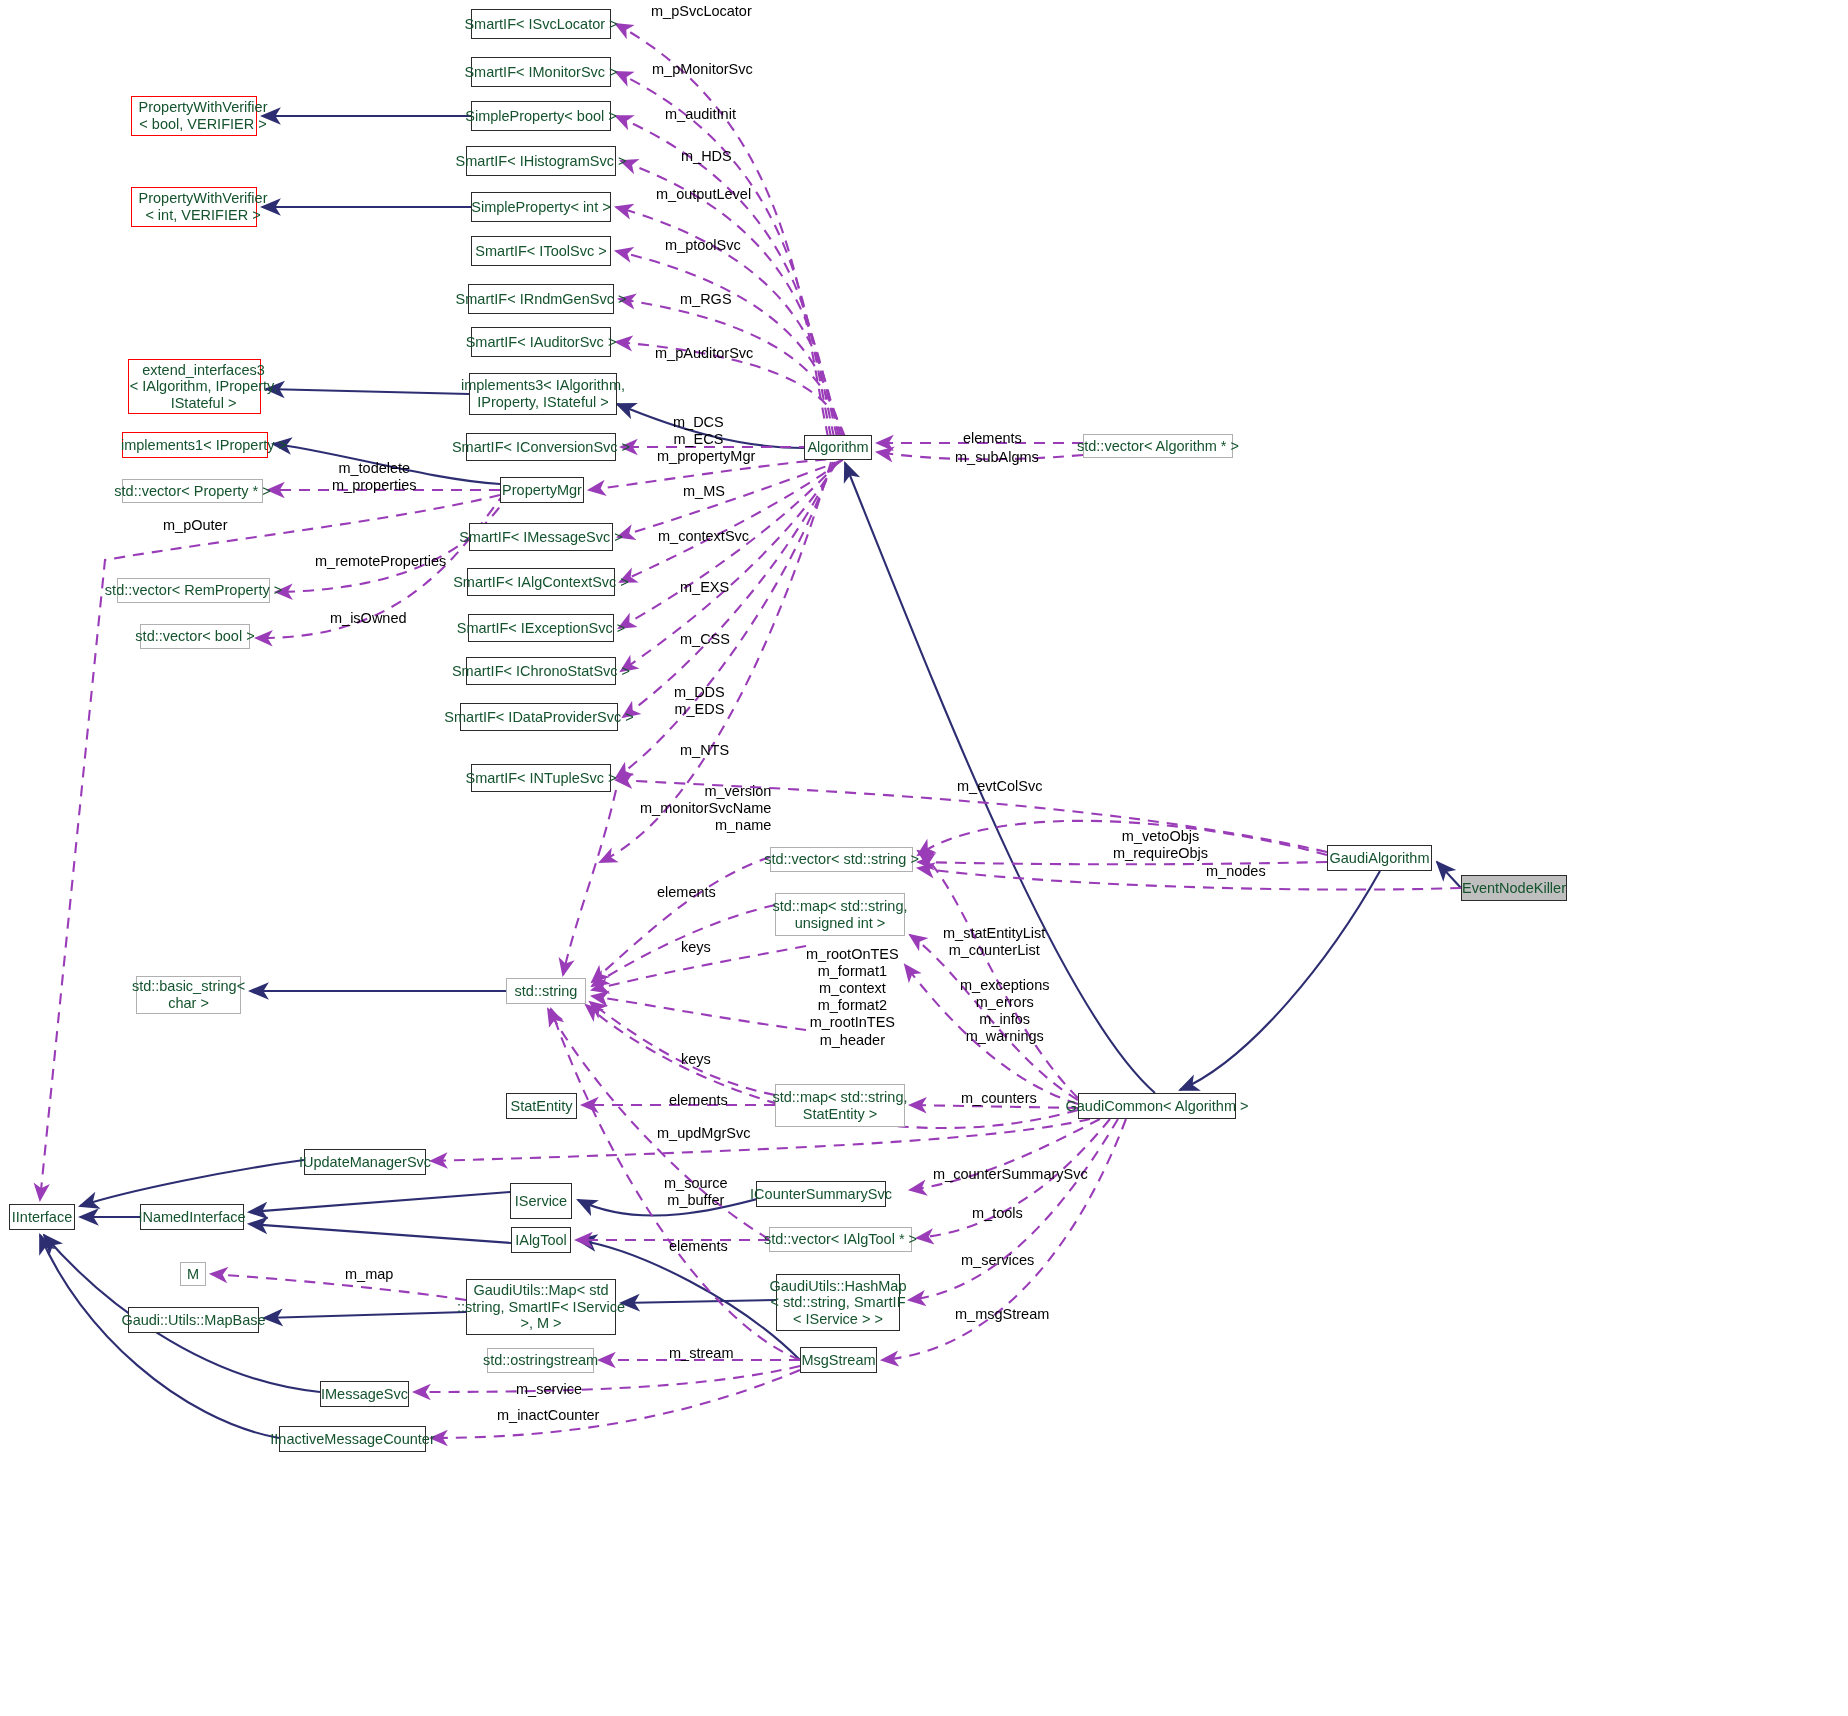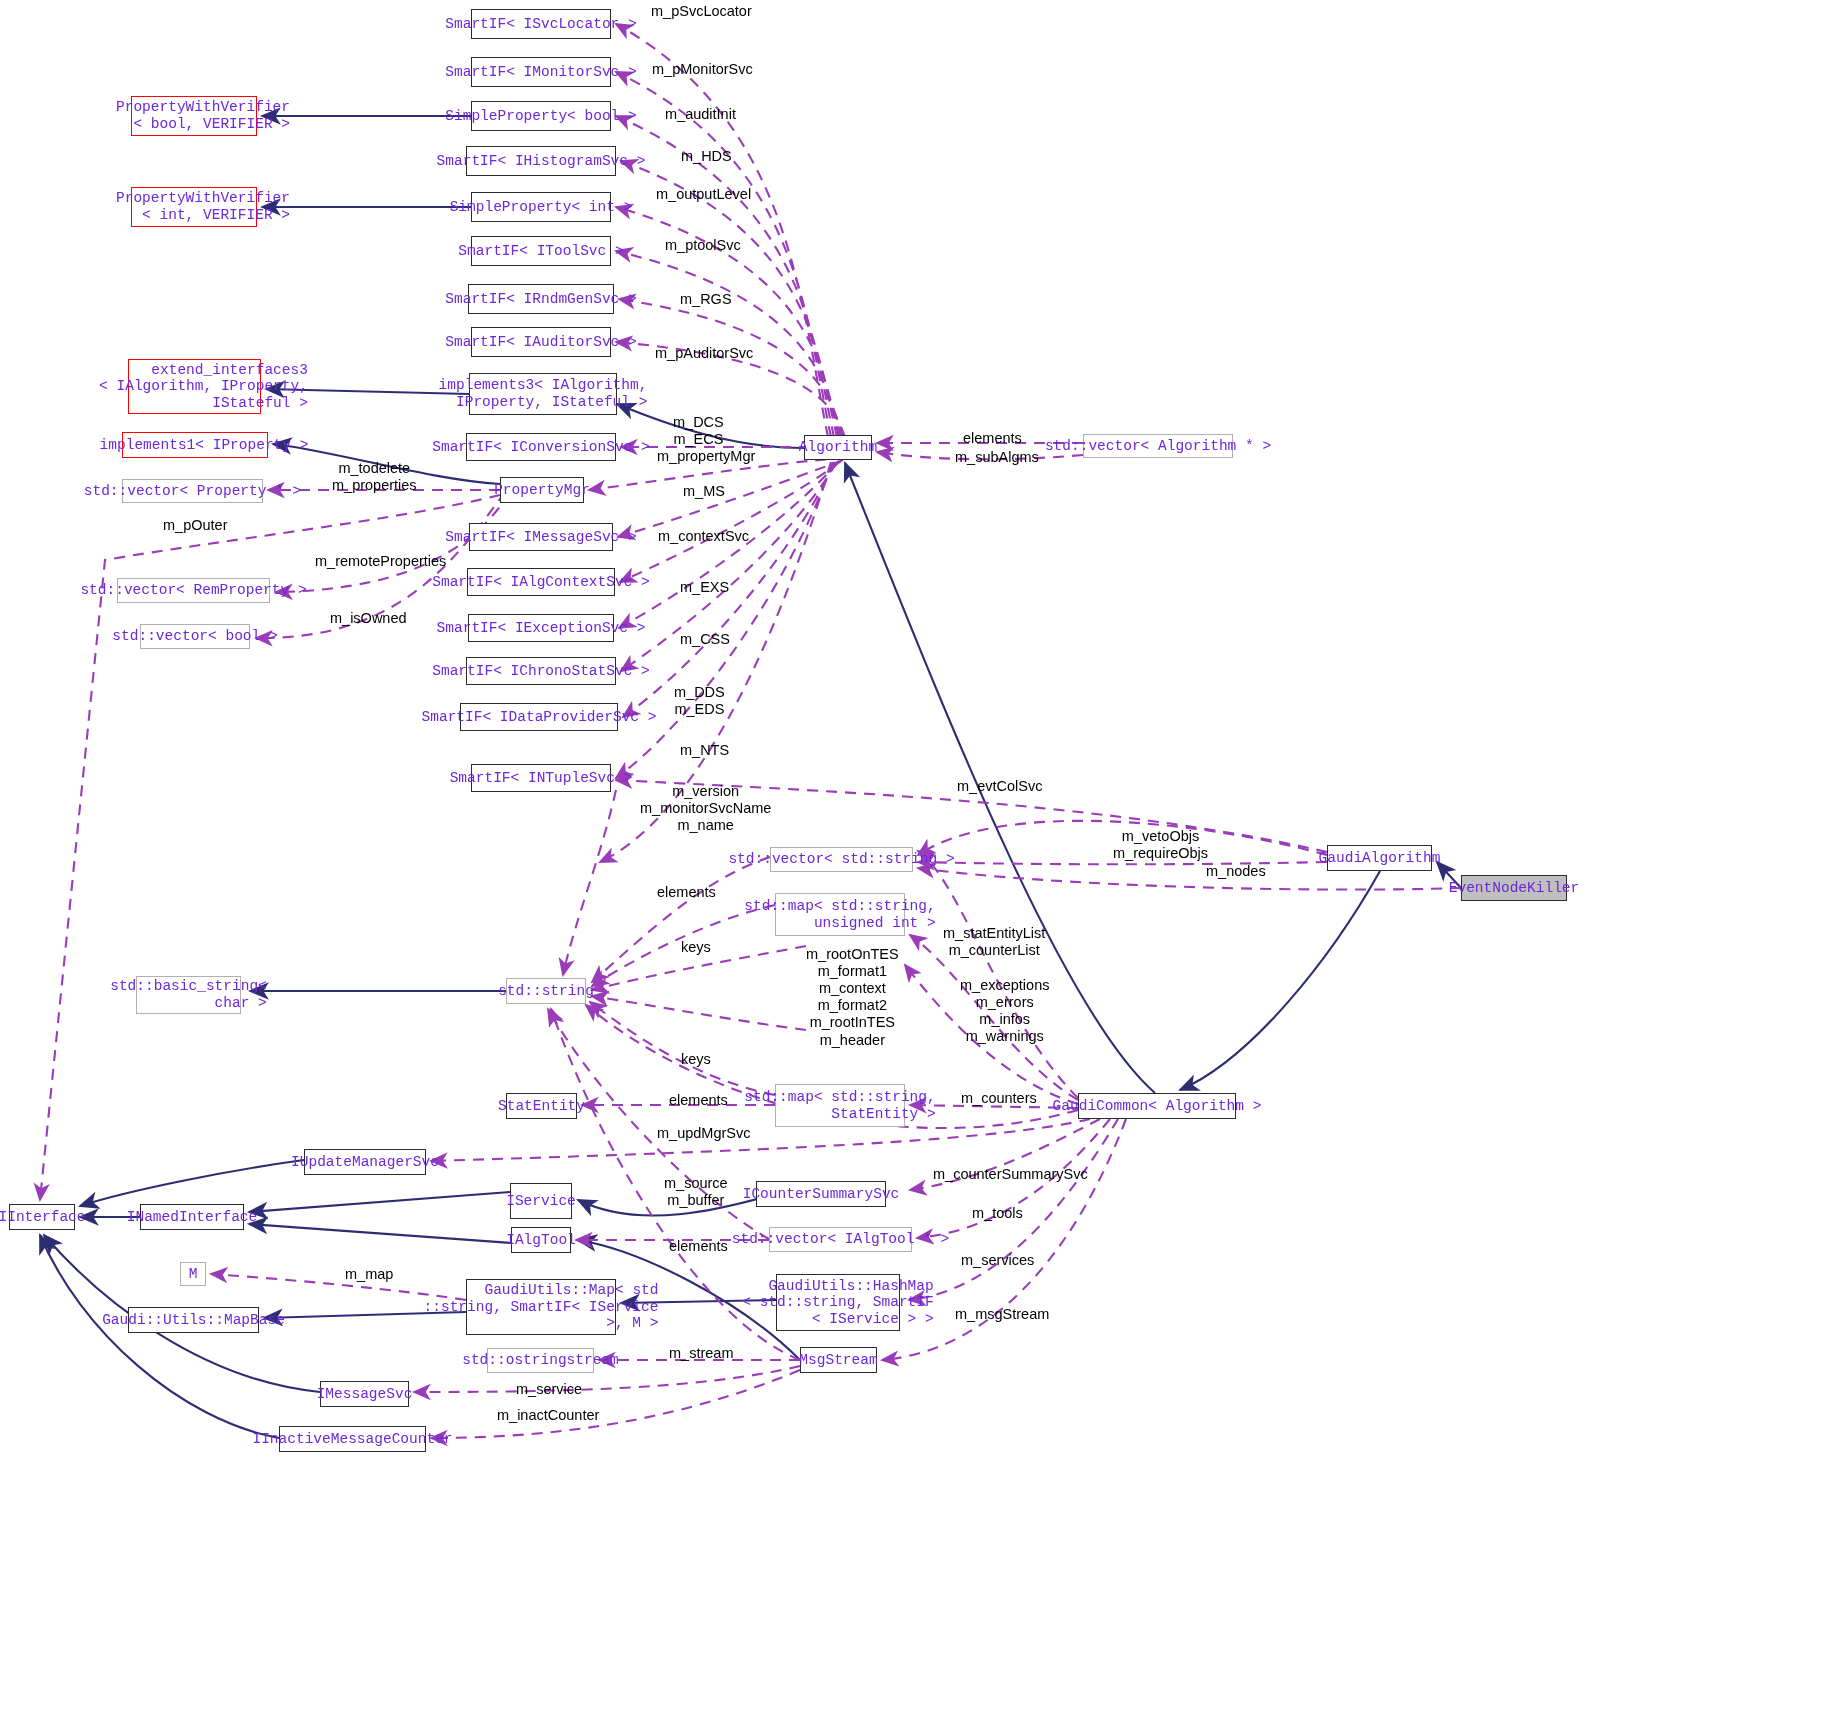--- a/index.html
+++ b/index.html
@@ -1,20 +1,20 @@
 <!DOCTYPE html>
 <html><head>
 <meta charset="utf-8">
 <style>
   html,body{margin:0;padding:0;background:#ffffff;}
   #canvas{position:relative;width:1848px;height:1716px;background:#ffffff;
           font-family:"Liberation Sans","DejaVu Sans",sans-serif;overflow:hidden;}
   .node{position:absolute;box-sizing:border-box;display:flex;align-items:center;
-        justify-content:center;text-align:right;line-height:1.14;
-        font-size:14.5px;color:#6d28d9;background:#ffffff;white-space:pre;font-family:Liberation Mono, monospace;}
+        justify-content:center;text-align:center;line-height:1.14;
+        font-size:14.5px;color:#14532d;background:#ffffff;white-space:pre;}
   
   .n-solid{border:1.6px solid #2b2b2b;}
   
   .n-grey{border:1.2px solid #b0b0b0;}
   
   .n-red{border:1.8px solid #ff0000;padding-left:18px;}
   
   .n-focus{border:1.6px solid #2b2b2b;background:#bfbfbf;}
   .elabel{position:absolute;font-size:14.5px;color:#000;white-space:pre;
           text-align:center;line-height:1.18;}
@@ -199,21 +199,21 @@
   <div class="elabel" style="left:955px;top:449px">m_subAlgms</div>
   <div class="elabel" style="left:163px;top:517px">m_pOuter</div>
   <div class="elabel" style="left:658px;top:528px">m_contextSvc</div>
   <div class="elabel" style="left:315px;top:553px">m_remoteProperties</div>
   <div class="elabel" style="left:680px;top:579px">m_EXS</div>
   <div class="elabel" style="left:330px;top:610px">m_isOwned</div>
   <div class="elabel" style="left:680px;top:631px">m_CSS</div>
   <div class="elabel" style="left:674px;top:684px">m_DDS
 m_EDS</div>
   <div class="elabel" style="left:680px;top:742px">m_NTS</div>
-  <div class="elabel" style="left:640px;top:783px;text-align:center">m_version
+  <div class="elabel" style="left:640px;top:783px;text-align:right">m_version
 m_monitorSvcName
 m_name</div>
   <div class="elabel" style="left:957px;top:778px">m_evtColSvc</div>
   <div class="elabel" style="left:1113px;top:828px">m_vetoObjs
 m_requireObjs</div>
   <div class="elabel" style="left:1206px;top:863px">m_nodes</div>
   <div class="elabel" style="left:657px;top:884px">elements</div>
   <div class="elabel" style="left:681px;top:939px">keys</div>
   <div class="elabel" style="left:943px;top:925px">m_statEntityList
 m_counterList</div>

